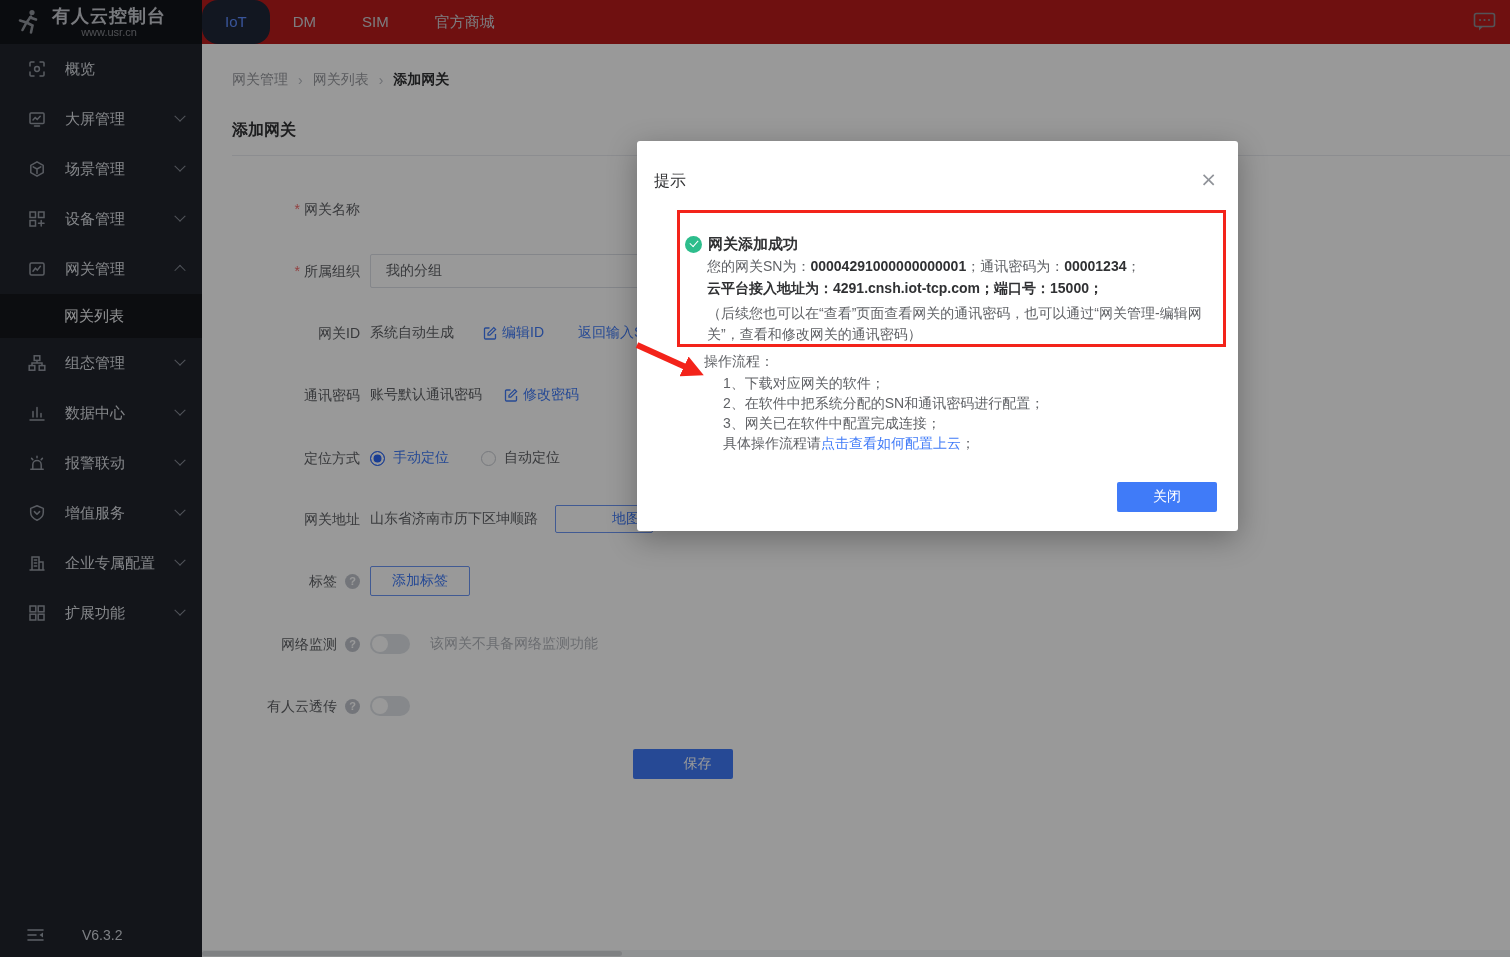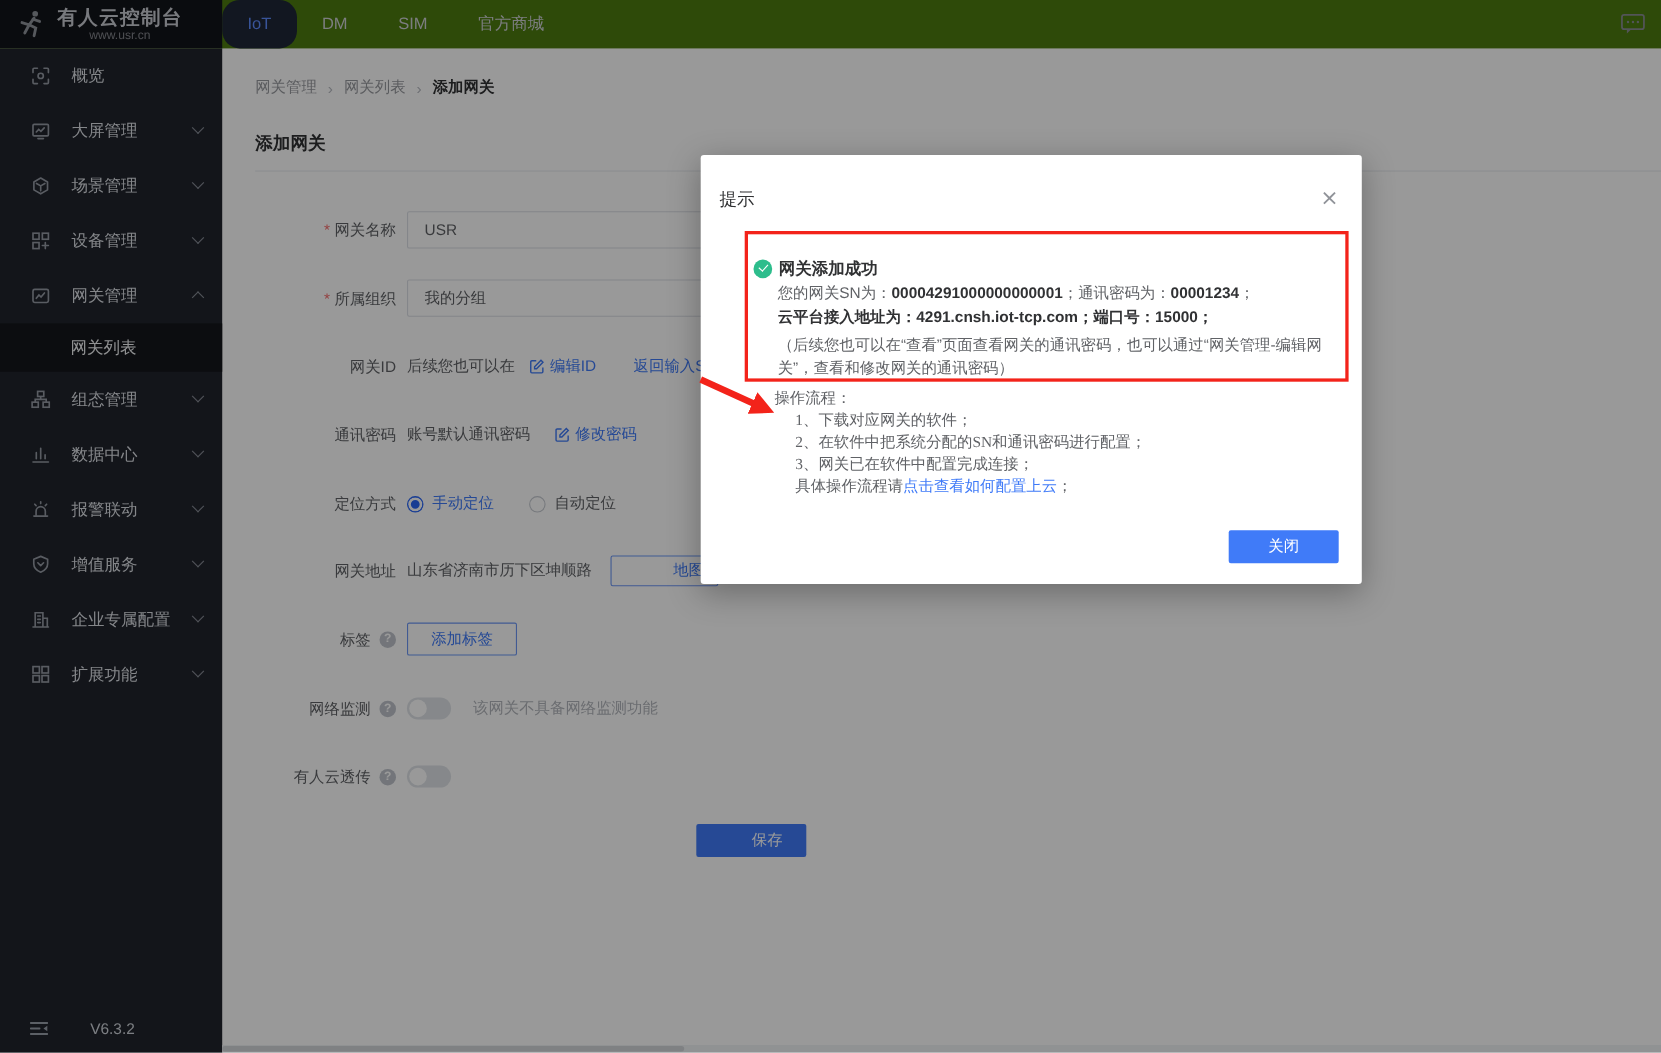--- a/index.html
+++ b/index.html
@@ -4,21 +4,21 @@
 <style>
   * { box-sizing: border-box; margin: 0; padding: 0; }
   html, body { width: 1510px; height: 957px; overflow: hidden; }
   body {
     font-family: "Liberation Sans", "DejaVu Sans", sans-serif;
     font-size: 14px; color: #606266; position: relative; background: #fff;
   }
   .screen { position: absolute; inset: 0; }
 
   
-  .topbar { position: absolute; top: 0; left: 0; right: 0; height: 44px; background: #4d7c0f; z-index: 10; }
+  .topbar { position: absolute; top: 0; left: 0; right: 0; height: 44px; background: #b91c1c; z-index: 10; }
   .logo { position: absolute; left: 0; top: 0; width: 202px; height: 44px; background: #121419;
           display: flex; align-items: center; padding-left: 14px; cursor: pointer; }
   .logo-text { margin-left: 8px; display: flex; flex-direction: column; align-items: center; }
   .logo-title { font-size: 18px; font-weight: 700; color: #c9ccd2; letter-spacing: 1px; line-height: 20px; }
   .logo-sub { font-size: 11px; color: #84878d; line-height: 12px; }
   .topnav { position: absolute; left: 202px; top: 0; height: 44px; display: flex; }
   .topnav-item { padding: 0 23px; line-height: 44px; font-size: 15px; color: #cfd1d6; cursor: pointer; }
   .topnav-item.active { background: #1e2738; color: #5f8dff; border-radius: 16px; }
   .topbar-msg { position: absolute; right: 13px; top: 12px; width: 24px; height: 20px; cursor: pointer; }
 
@@ -88,21 +88,21 @@
   .succ-ic { width: 17px; height: 17px; border-radius: 50%; background: #2DBD8C; position: relative; margin-right: 6px; }
   .succ-ic::after { content: ""; position: absolute; left: 4.5px; top: 4px; width: 7px; height: 4px;
                     border-left: 1.8px solid #fff; border-bottom: 1.8px solid #fff; transform: rotate(-48deg); }
   .succ-title { font-size: 15px; font-weight: 700; color: #303133; }
   .m-line1 { position: absolute; left: 70px; top: 117px; font-size: 14px; color: #606266; }
   .m-line1 b { color: #303133; }
   .m-line2 { position: absolute; left: 70px; top: 139px; font-size: 14px; font-weight: 700; color: #303133; }
   .m-note  { position: absolute; left: 70px; top: 162px; width: 505px; font-size: 14px; color: #606266; line-height: 21px; }
   .flow-title { position: absolute; left: 67px; top: 212px; font-size: 14px; color: #606266; }
   .flow-steps { position: absolute; left: 86px; top: 232px; font-size: 14px; color: #606266; line-height: 20px; }
-  .flow-more { margin: 0; font-family: Liberation Serif, serif; }
+  .flow-more { margin: 0; }
   .close-btn { position: absolute; left: 480px; top: 341px; width: 100px; height: 30px; }
 
   
   .anno-rect { position: absolute; left: 677px; top: 210px; width: 549px; height: 137px;
                border: 3px solid #F3231A; z-index: 70; pointer-events: none; }
   .anno-arrow { position: absolute; left: 630px; top: 338px; z-index: 70; pointer-events: none; }
 
   svg.icn { display: block; }
 </style>
 </head>
@@ -263,42 +263,39 @@
       <span class="bc-item current">添加网关</span>
     </div>
     <h1 class="page-title">添加网关</h1>
     <div class="title-divider"></div>
 
     <div class="frow" style="top:147px;">
       <div class="flabel">
           <span class="req">*</span>
           <span>网关名称</span>
         </div>
-      <div class="fctrl">
-        <input class="tinput" type="text" value="USR" style="">
-      </div>
     </div>
 
     <div class="frow" style="top:209px;">
       <div class="flabel">
           <span class="req">*</span>
           <span>所属组织</span>
         </div>
       <div class="fctrl">
         <input class="tinput" type="text" value="我的分组" style="">
       </div>
     </div>
 
     <div class="frow" style="top:271px;">
       <div class="flabel">
           <span>网关ID</span>
         </div>
       <div class="fctrl">
-        <span class="plain">后续您也可以在</span>
-        <a class="link" style="margin-left:13px;">
+        <span class="plain">系统自动生成</span>
+        <a class="link" style="margin-left:29px;">
           <svg class="icn edit-ic" viewBox="0 0 14 14" fill="none" stroke="#407BF8" stroke-width="1.3">
             <path d="M12.5 8v4a1 1 0 01-1 1H2.5a1 1 0 01-1-1V3a1 1 0 011-1h4"></path>
             <path d="M10.8 1.6l1.8 1.8-5.8 5.8H5v-1.8z"></path>
           </svg>
             <span>编辑ID</span>
           </a>
         <a class="link" style="margin-left:34px;">
             <span>返回输入SN</span>
           </a>
       </div>

